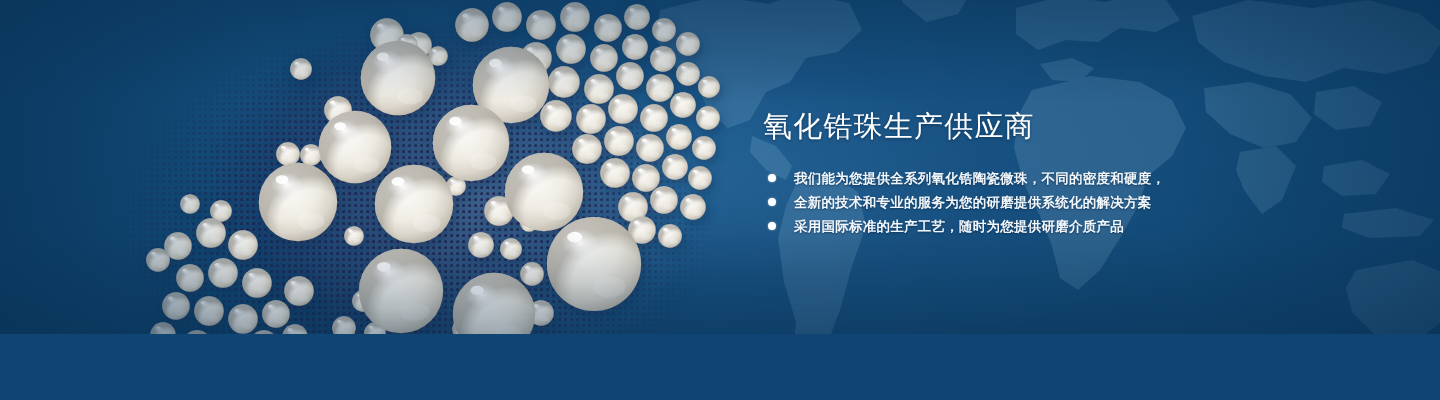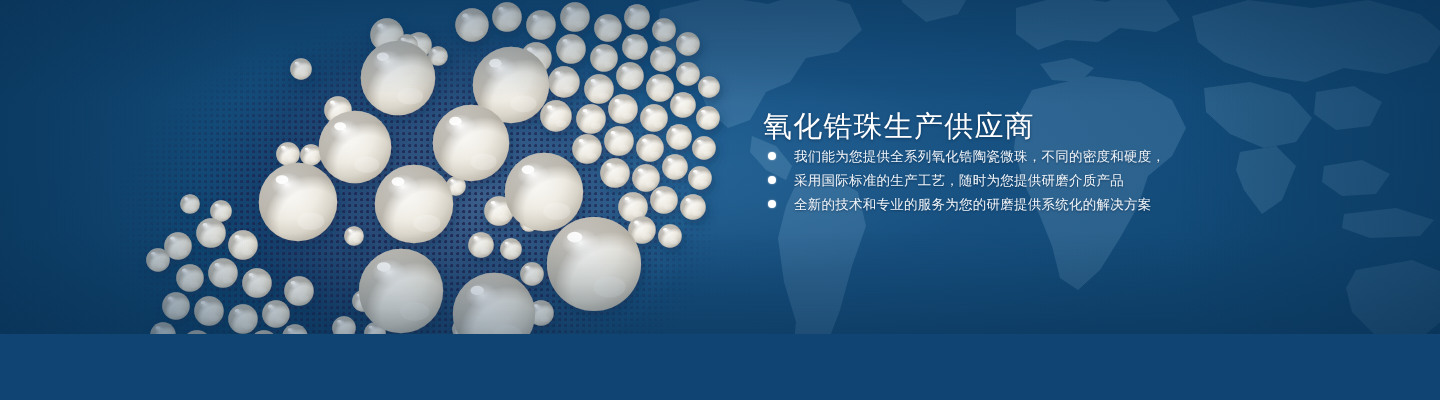--- a/index.html
+++ b/index.html
@@ -84,21 +84,23 @@
   #headline {
     font-size:29px;
     line-height:1.25;
     color:#ffffff;
     letter-spacing:1.2px;
     font-weight:400;
     text-shadow:0 1px 3px rgba(0,30,60,0.55);
     white-space:nowrap;
   }
   #bullets {
+    margin-top:22px;
     list-style:none;
+    font-weight:bold;
   }
   .bullet {
     position:relative;
     padding-left:31px;
     font-size:13.5px;
     line-height:24px;
     color:#f2f7fb;
     letter-spacing:0.25px;
     text-shadow:0 1px 2px rgba(0,25,55,0.5);
   }
@@ -326,22 +328,22 @@
   <div id="copy">
     <h1 id="headline">氧化锆珠生产供应商</h1>
 
     <ul id="bullets">
       <li class="bullet">
         <span class="bullet-dot"></span>
         <span class="bullet-text">我们能为您提供全系列氧化锆陶瓷微珠，不同的密度和硬度，</span>
       </li>
       <li class="bullet">
         <span class="bullet-dot"></span>
-        <span class="bullet-text">采用国际标准的生产工艺，随时为您提供研磨介质产品</span>
+        <span class="bullet-text">全新的技术和专业的服务为您的研磨提供系统化的解决方案</span>
       </li>
       <li class="bullet">
         <span class="bullet-dot"></span>
-        <span class="bullet-text">全新的技术和专业的服务为您的研磨提供系统化的解决方案</span>
+        <span class="bullet-text">采用国际标准的生产工艺，随时为您提供研磨介质产品</span>
       </li>
     </ul>
   </div>
 
 </div>
 
 </body></html>

